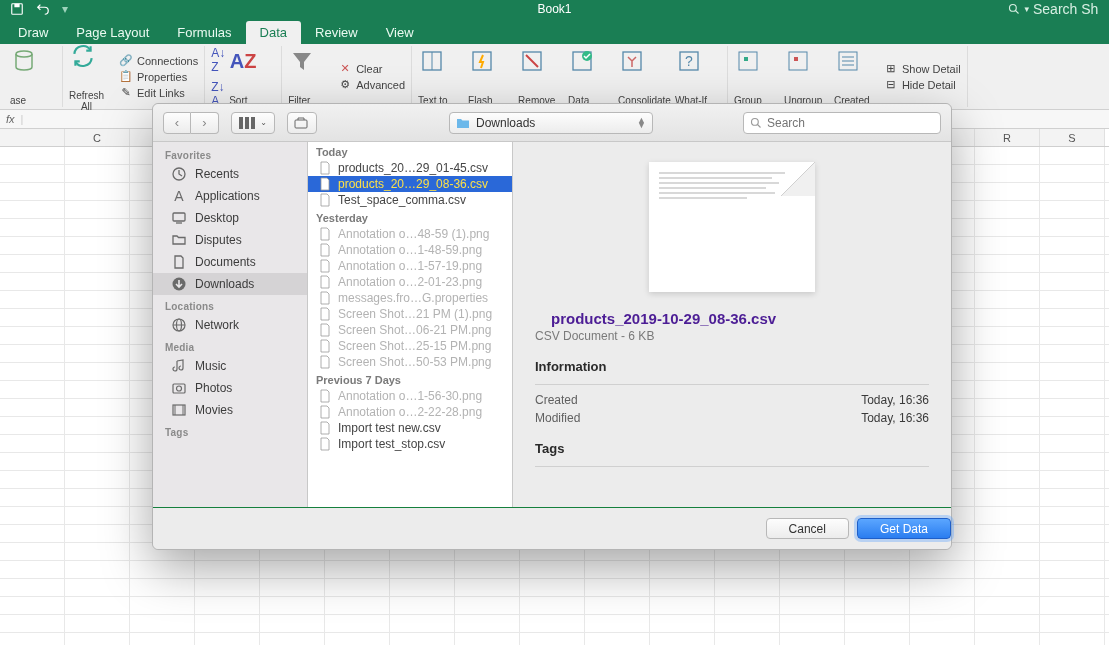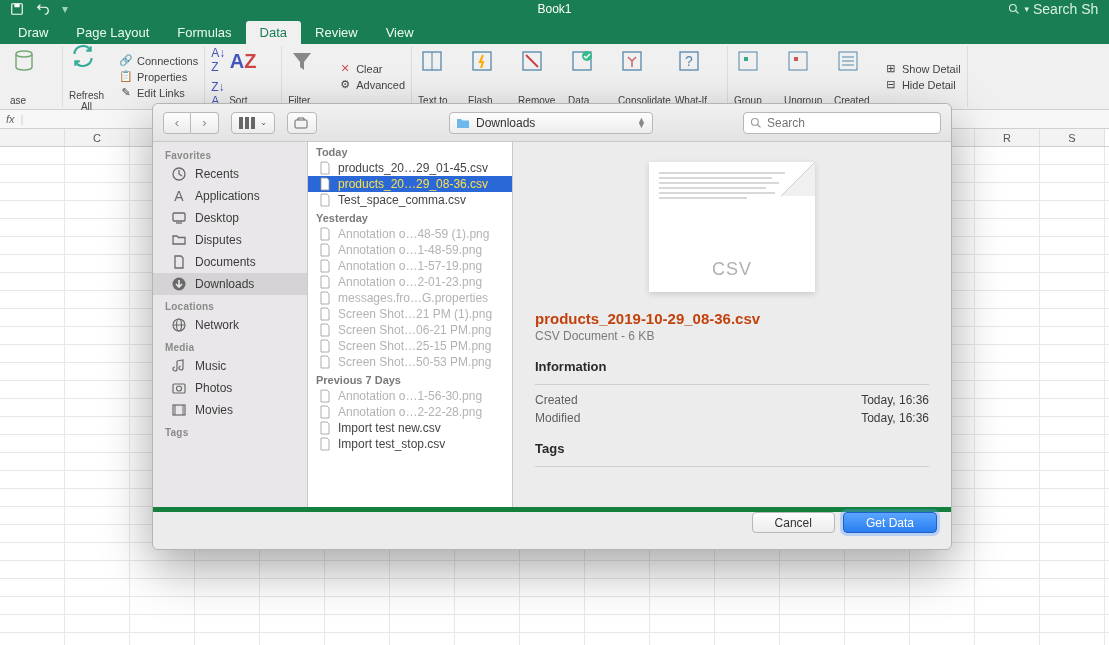--- a/index.html
+++ b/index.html
@@ -66,27 +66,27 @@
 .file-col .file-item.dim { color: #b3b3b3; }
 .file-col .file-item.selected { background: #2a68d8; color: #fde047; }
 .file-col .file-item .f-ico { width: 14px; height: 14px; flex-shrink: 0; display: inline-flex; align-items: center; justify-content: center; font-size: 10px; }
 
 .preview { flex: 1; background: #ececec; padding: 14px 22px; overflow: auto; }
 .preview .thumb { width: 166px; height: 130px; background: #fff; margin: 6px auto 18px; position: relative; box-shadow: 0 2px 6px rgba(0,0,0,0.15); }
 .preview .thumb .lines { position: absolute; top: 10px; left: 10px; right: 30px; }
 .preview .thumb .lines .ln { height: 2px; background: #d8d8d8; margin-bottom: 3px; }
 .preview .thumb .fold { position: absolute; top: 0; right: 0; width: 34px; height: 34px; background: linear-gradient(135deg, transparent 49%, #d0d0d0 50%, #f0f0f0 51%); }
 .preview .thumb .ext { position: absolute; bottom: 12px; width: 100%; text-align: center; color: #b0b0b0; font-size: 18px; letter-spacing: 1px; }
-.preview .fname { font-size: 15px; font-weight: 600; color: #c2410c; margin-bottom: 2px; }
+.preview .fname { font-size: 15px; font-weight: 600; color: #4c1d95; margin-bottom: 2px; margin-left: 16px; }
 .preview .fdesc { font-size: 12px; color: #7a7a7a; margin-bottom: 16px; }
 .preview .info-h { font-size: 13px; font-weight: 700; color: #2a2a2a; border-bottom: 1px solid #d0d0d0; padding-bottom: 10px; margin-bottom: 6px; }
 .preview .info-row { display: flex; justify-content: space-between; font-size: 12px; color: #606060; padding: 2px 0; }
 .preview .info-row .v { color: #3a3a3a; }
 
-.finder-footer { height: 42px; border-top: 5px solid #15803d; background: #ececec; display: flex; align-items: flex-start; justify-content: flex-end; padding: 0 14px; gap: 8px; border-radius: 0 0 6px 6px; }
+.finder-footer { height: 42px; border-top: 1px solid #15803d; background: #ececec; display: flex; align-items: center; justify-content: flex-end; padding: 0 0; gap: 8px; border-radius: 0 0 6px 6px; }
 .btn { height: 21px; padding: 0 22px; border-radius: 4px; font-size: 12px; border: 1px solid #b8b8b8; background: linear-gradient(#fdfdfd,#ececec); color: #333; cursor: pointer; }
 .btn.primary { background: linear-gradient(#5ba6ff,#2a7df0); border-color: #1f5fc8; color: #fff; font-weight: 500; box-shadow: 0 0 0 3px rgba(90,160,255,0.35); }
 
 svg { display: block; }
 </style>
 </head>
 <body>
 
 <div class="titlebar">
   <div class="controls">
@@ -1149,21 +1149,20 @@
       <div class="thumb">
         <div class="lines">
             <div class="ln"></div>
             <div class="ln" style="width:90%"></div>
             <div class="ln" style="width:95%"></div>
             <div class="ln" style="width:85%"></div>
             <div class="ln" style="width:92%"></div>
             <div class="ln" style="width:70%"></div>
           </div>
         <div class="fold"></div>
-        <div class="ext">CSV</div>
       </div>
       <div class="fname">products_2019-10-29_08-36.csv</div>
       <div class="fdesc">CSV Document - 6 KB</div>
       <div class="info-h">Information</div>
       <div class="info-row">
           <span>Created</span>
           <span class="v">Today, 16:36</span>
         </div>
       <div class="info-row">
           <span>Modified</span>

